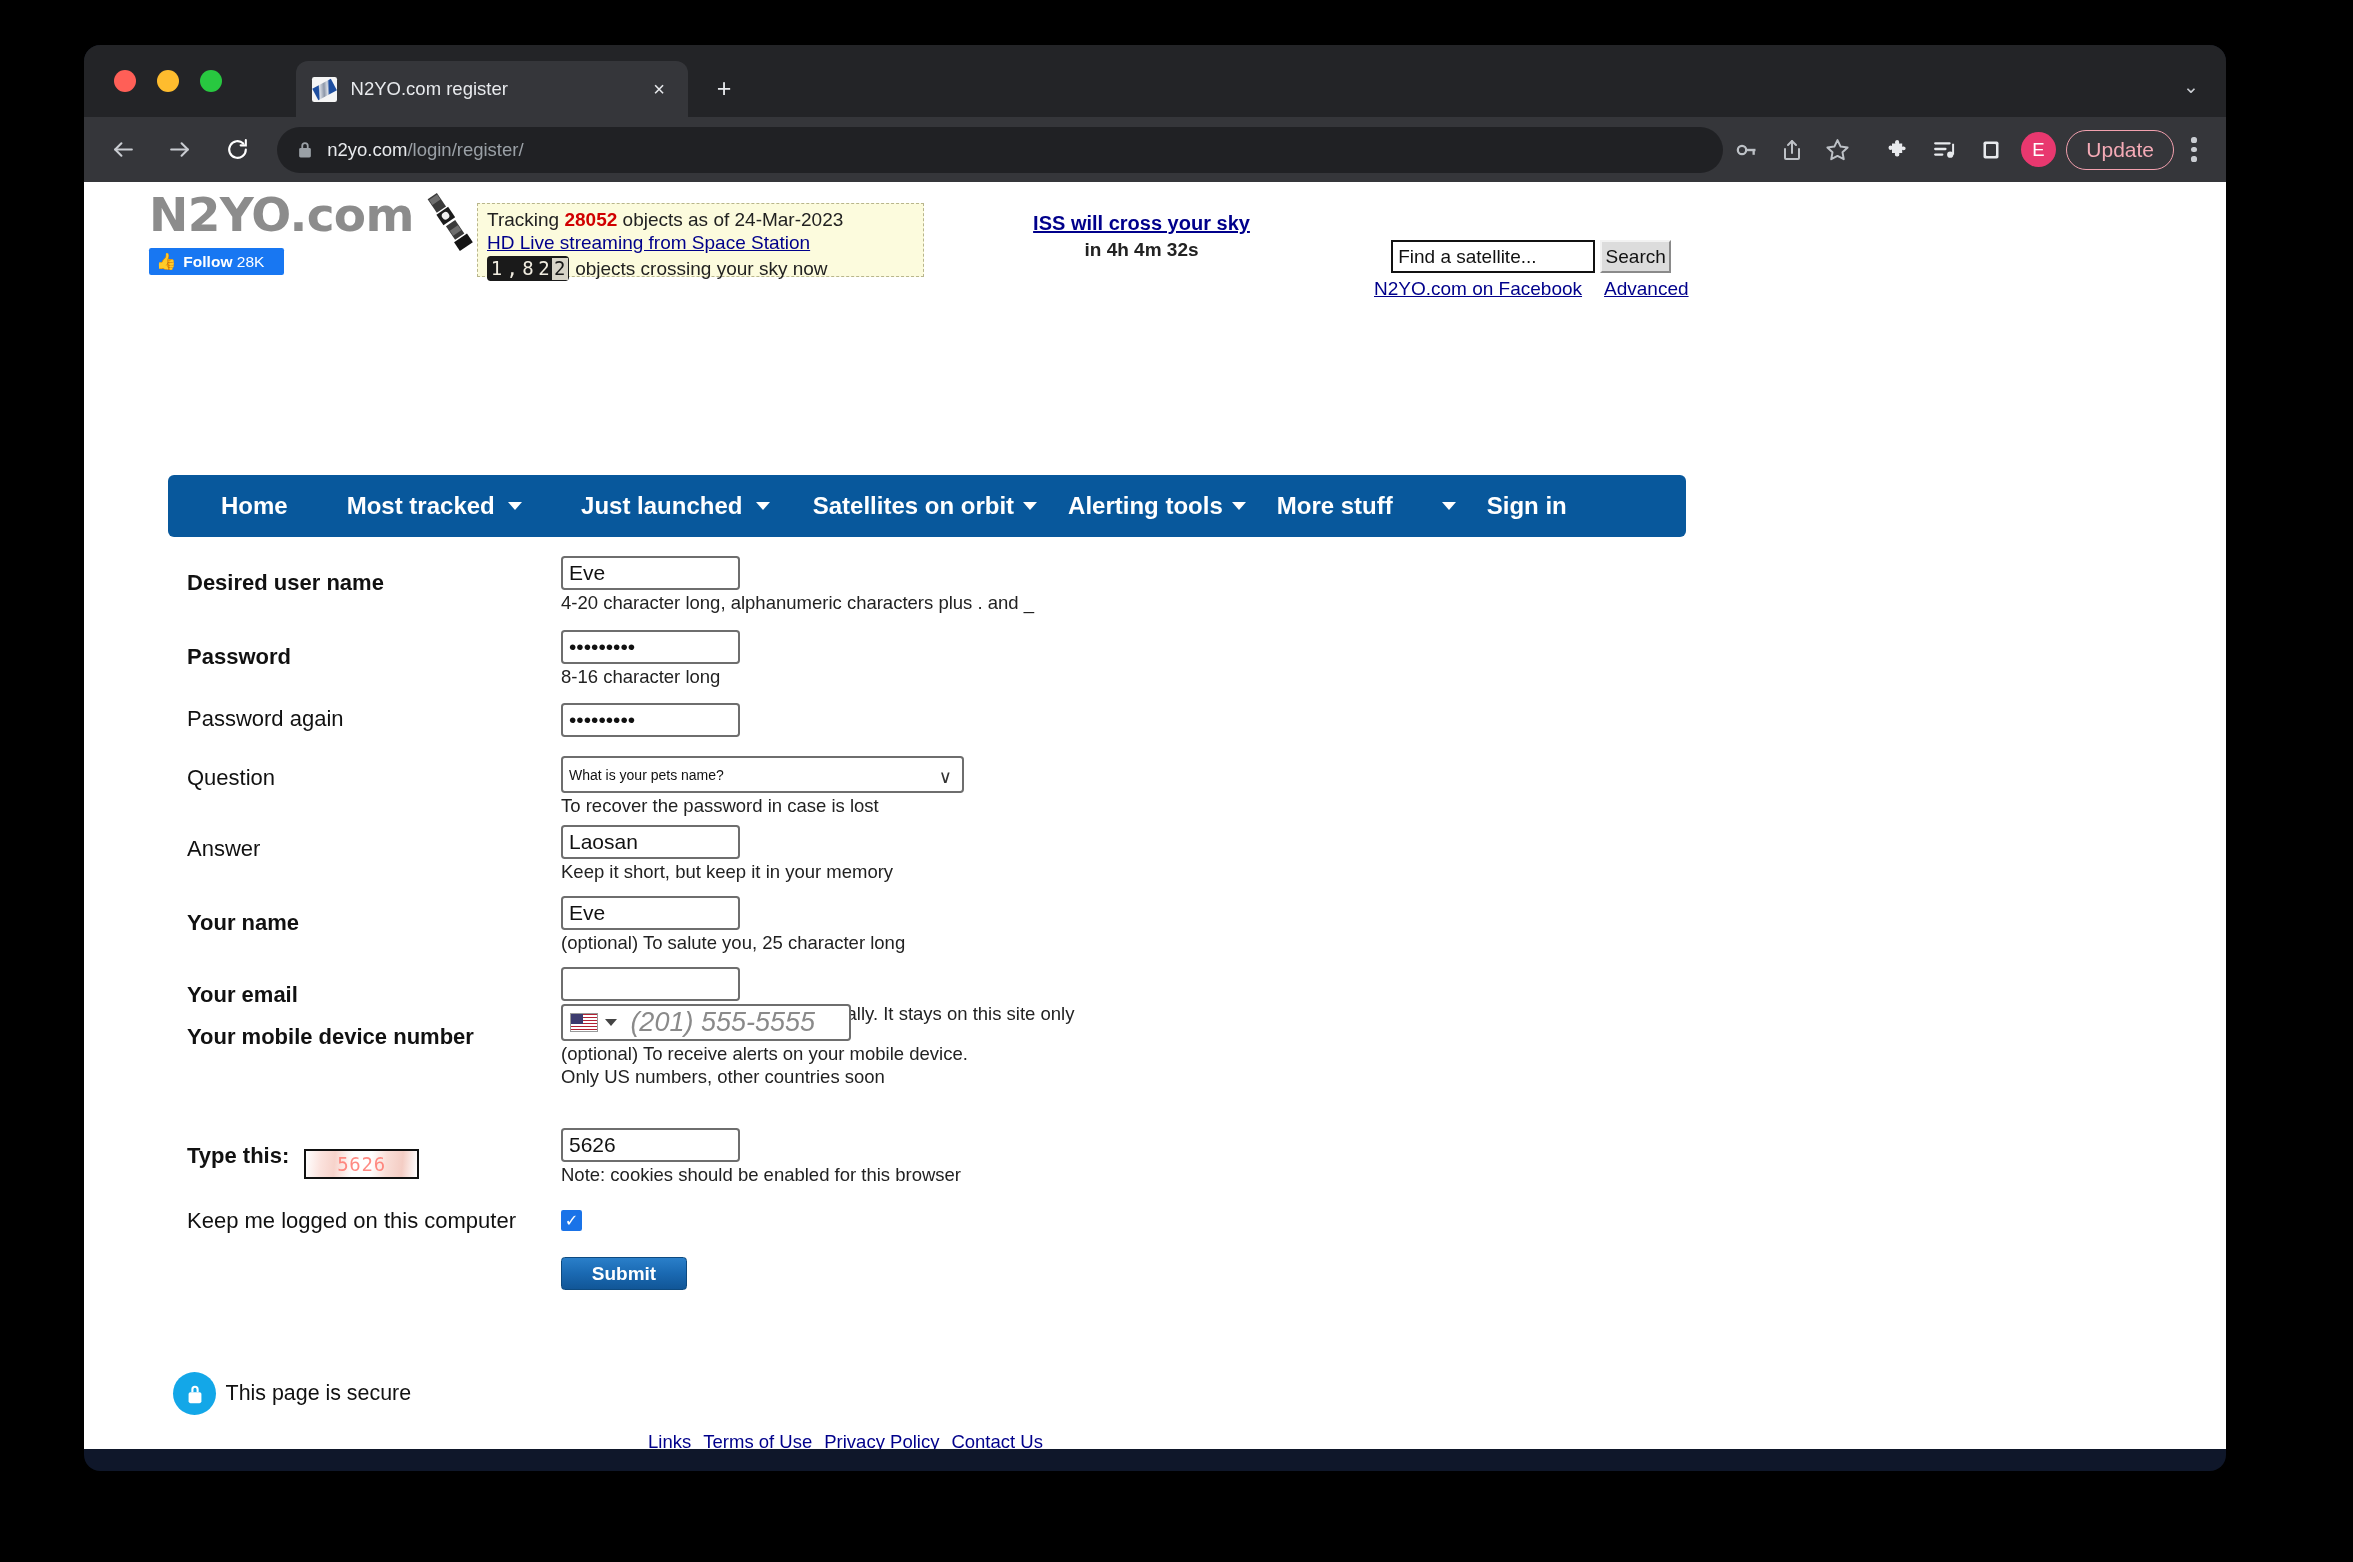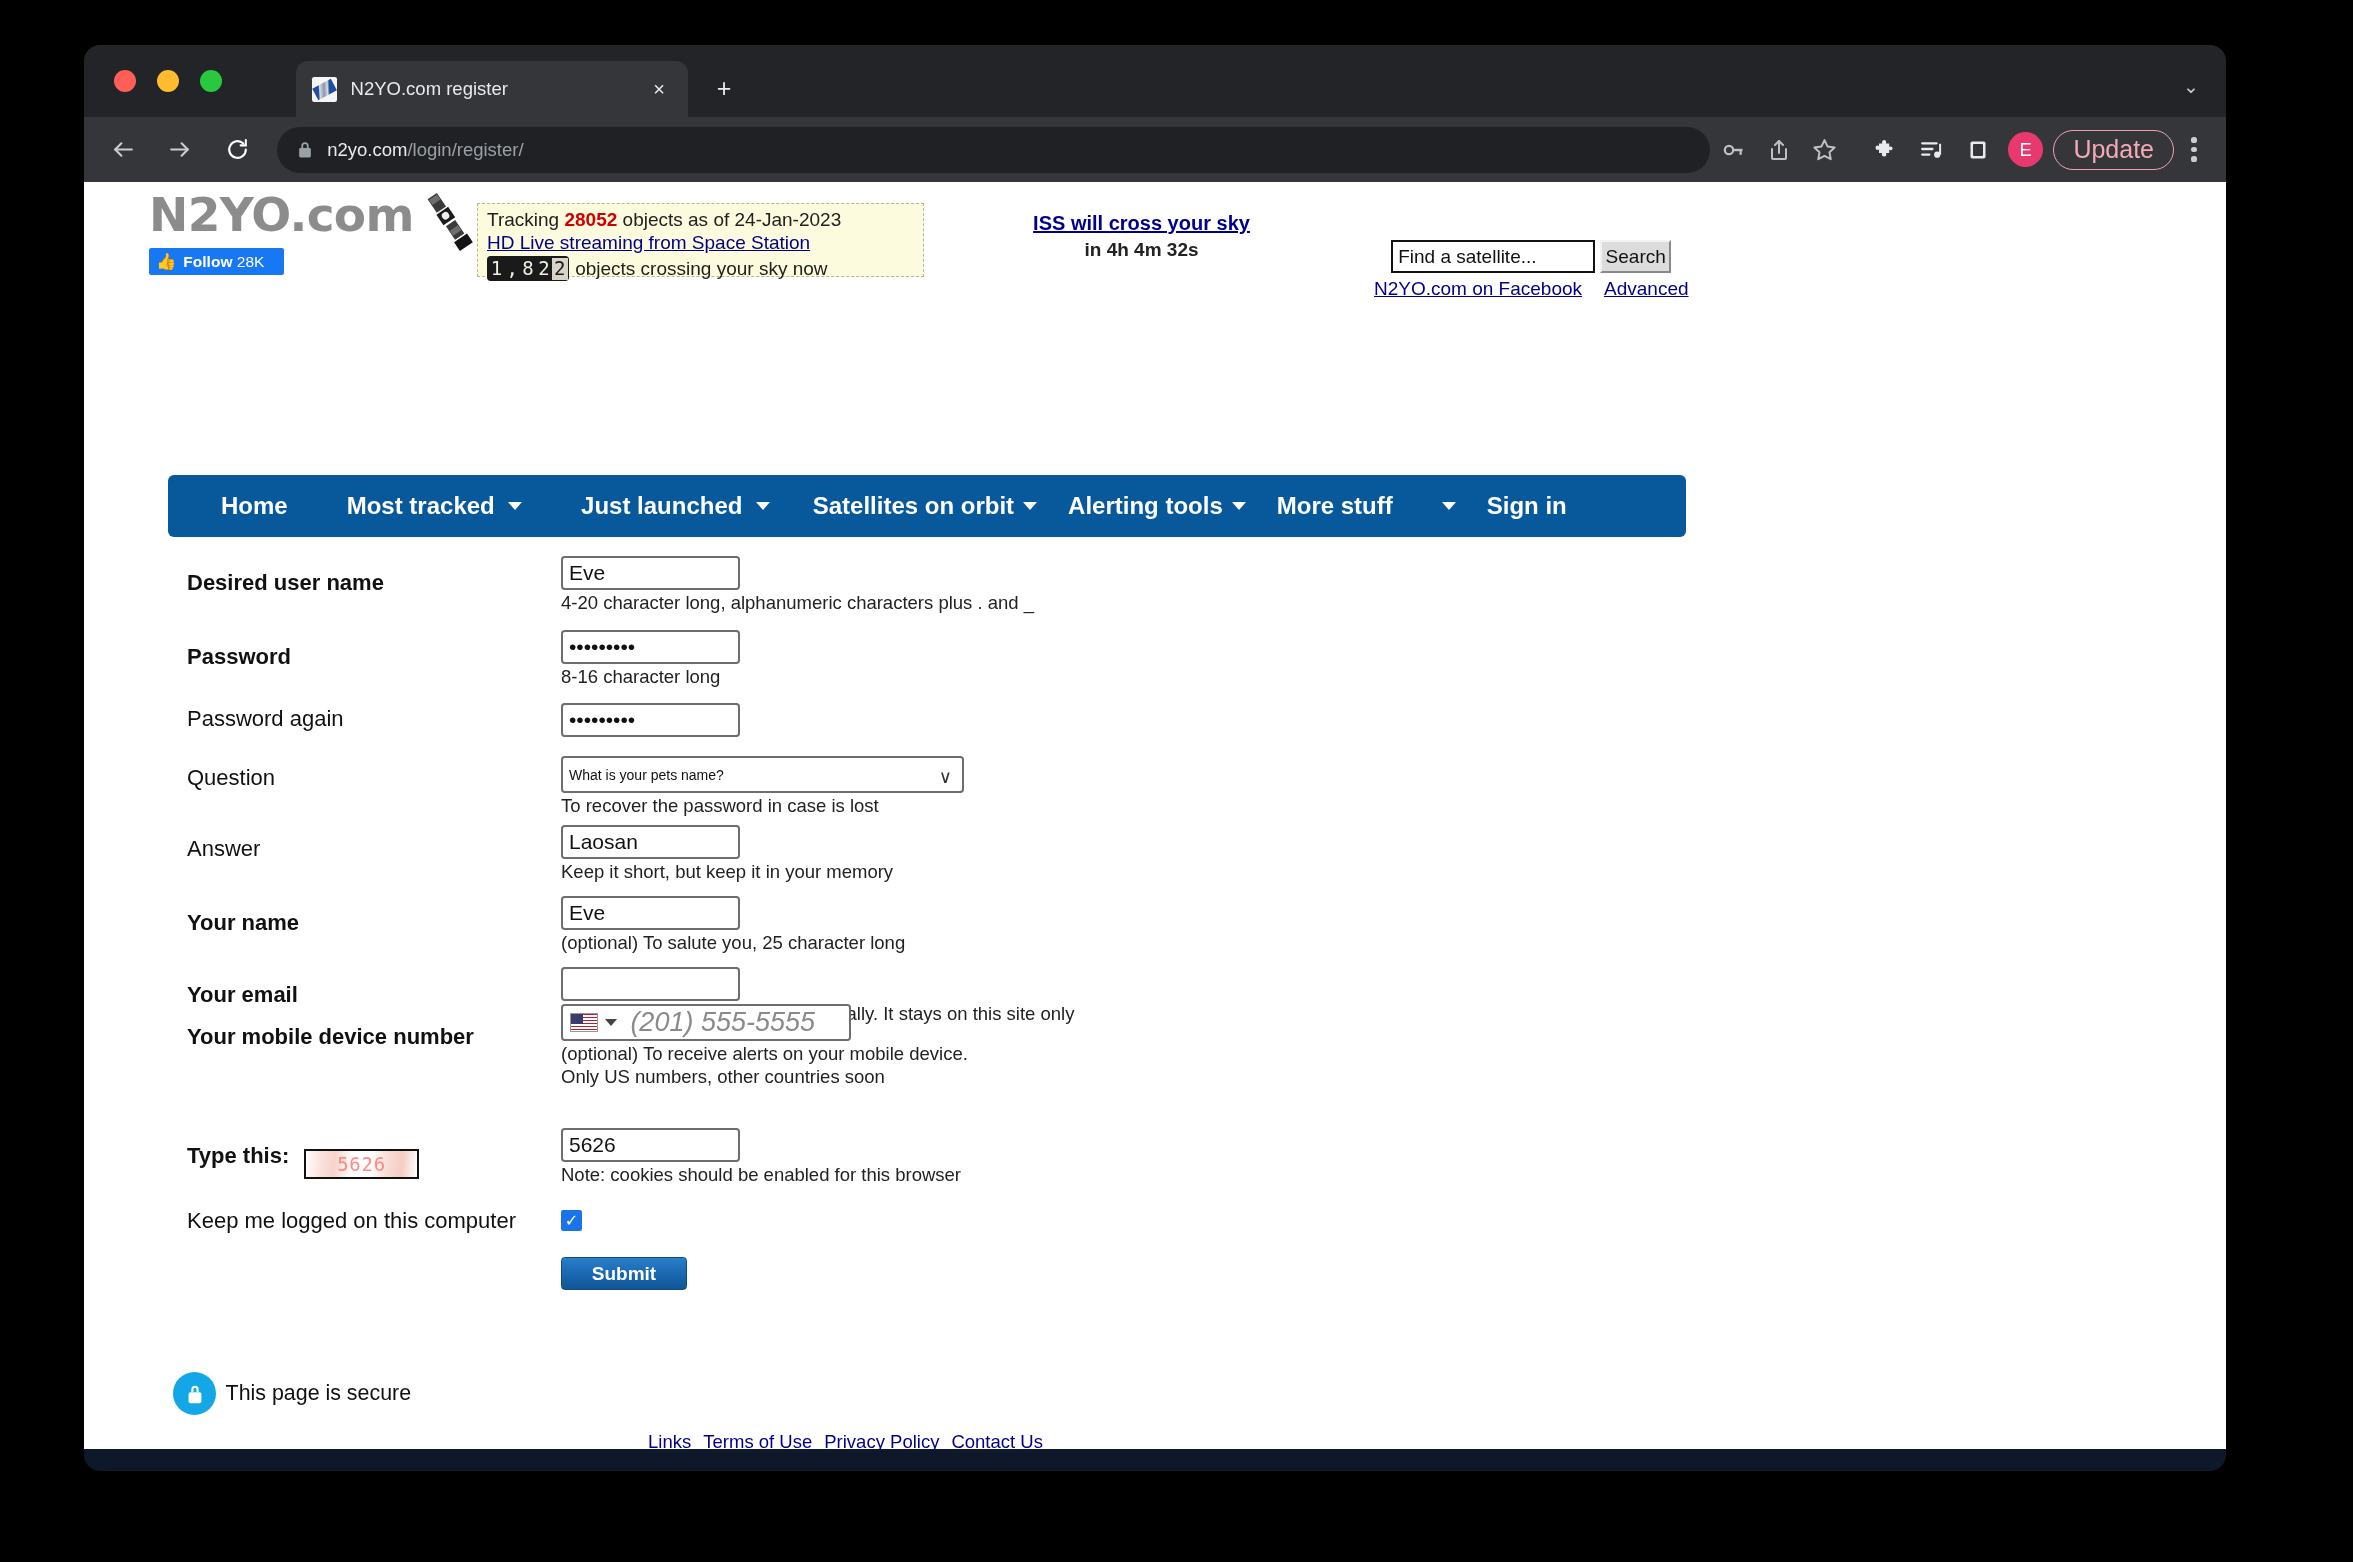--- a/index.html
+++ b/index.html
@@ -130,21 +130,21 @@
     display: flex; align-items: center; justify-content: center;
     font-size: 18.5px;
     margin: 0 10.3px 0 7.4px;
     cursor: pointer; flex: none;
   }
   #update-button {
     height: 40px;
     border: 1.5px solid #f2a0ae;
     border-radius: 20px;
     color: #f4aab6;
-    font-size: 25px;
+    font-size: 21px;
     display: flex; align-items: center;
     padding: 0 19px;
     cursor: pointer; flex: none;
   }
   #menu-dots {
     width: 34px; height: 41px;
     display: flex; flex-direction: column;
     align-items: center; justify-content: center;
     gap: 4.4px; cursor: pointer; flex: none;
     margin-left: 3px;
@@ -567,21 +567,21 @@
           <rect x="33" y="6" width="13" height="8" fill="#6e6e6e"></rect>
           <rect x="30" y="28" width="19" height="17" fill="#1c1c1c"></rect>
           <circle cx="39.5" cy="36" r="5" fill="#eeeeee"></circle>
           <rect x="32" y="48" width="15" height="22" fill="#3a3a3a"></rect>
           <rect x="33" y="56" width="13" height="8" fill="#6e6e6e"></rect>
           <rect x="29" y="72" width="21" height="14" fill="#141414"></rect>
         </g>
       </svg>
 
       <div id="tracking-box">
-        <div class="track-line"><span>Tracking </span><span id="tracking-count">28052</span><span> objects as of 24-Jan-2023</span></div>
+        <div class="track-line"><span>Tracking </span><span id="tracking-count">28052</span><span> objects as of 24-Mar-2023</span></div>
         <div id="hd-live-link">HD Live streaming from Space Station</div>
         <div id="crossing-line">
           <span id="odometer">
             <span class="odo-digit">1</span>
               <span class="odo-digit">,</span>
               <span class="odo-digit">8</span>
               <span class="odo-digit">2</span>
               <span class="odo-digit light">2</span>
           </span>
           <span class="track-line">objects crossing your sky now</span>

